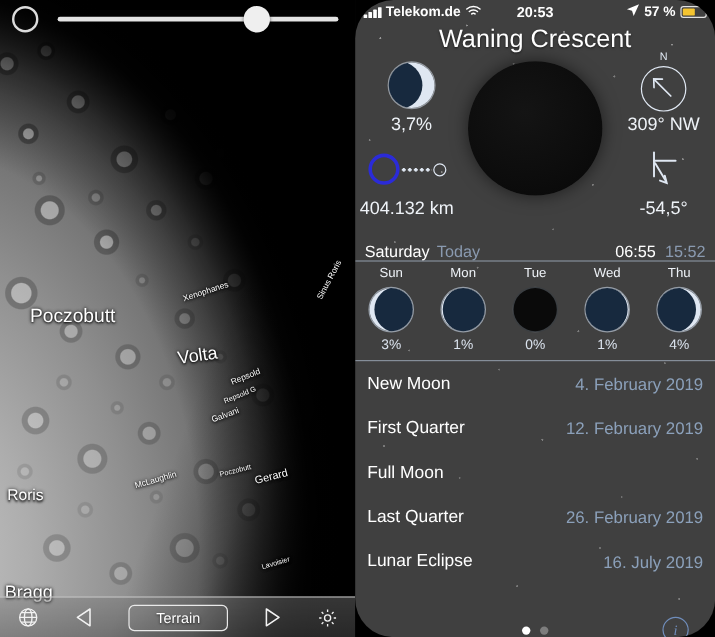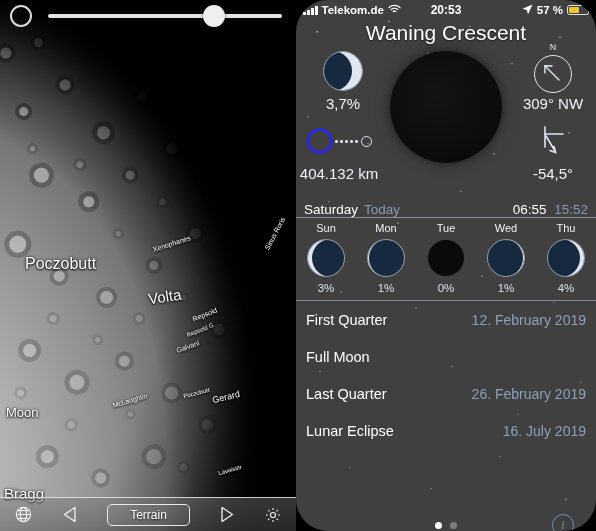--- a/index.html
+++ b/index.html
@@ -188,21 +188,21 @@
     </div>
 
     <div id="map-labels">
         <div class="map-label" style="left: 25px; top: 255px; font-size: 16px;">Poczobutt</div>
         <div class="map-label" style="left: 152px; top: 240px; font-size: 7px; transform: rotate(-18deg);">Xenophanes</div>
         <div class="map-label" style="left: 148px; top: 288px; font-size: 15px; transform: rotate(-8deg);">Volta</div>
         <div class="map-label" style="left: 257px; top: 230px; font-size: 7px; transform: rotate(-62deg);">Sinus Roris</div>
         <div class="map-label" style="left: 192px; top: 311px; font-size: 7px; transform: rotate(-22deg);">Repsold</div>
         <div class="map-label" style="left: 186px; top: 327px; font-size: 6px; transform: rotate(-22deg);">Repsold G</div>
         <div class="map-label" style="left: 176px; top: 343px; font-size: 7px; transform: rotate(-20deg);">Galvani</div>
-        <div class="map-label" style="left: 6px; top: 405px; font-size: 13px;">Moon</div>
+        <div class="map-label" style="left: 6px; top: 405px; font-size: 13px;">Roris</div>
         <div class="map-label" style="left: 4px; top: 485px; font-size: 15px;">Bragg</div>
         <div class="map-label" style="left: 112px; top: 397px; font-size: 7px; transform: rotate(-16deg);">McLaughlin</div>
         <div class="map-label" style="left: 183px; top: 390px; font-size: 6px; transform: rotate(-14deg);">Poczobutt</div>
         <div class="map-label" style="left: 212px; top: 392px; font-size: 9px; transform: rotate(-14deg);">Gerard</div>
         <div class="map-label" style="left: 218px; top: 467px; font-size: 6px; transform: rotate(-16deg);">Lavoisier</div>
       </div>
 
     <div class="top-slider">
       <div class="ts-knob"></div>
       <div class="ts-track">
@@ -368,20 +368,24 @@
             <div class="lit" style="left: 0px;"></div>
             <div class="sh" style="left: -6.3px;"></div>
           </div>
           <div class="wp">4%</div>
         </div>
       </div>
     <div class="hr"></div>
 
     <div class="events" id="events-list">
         <div class="ev">
+          <span>New Moon</span>
+          <span class="d">4. February 2019</span>
+        </div>
+        <div class="ev">
           <span>First Quarter</span>
           <span class="d">12. February 2019</span>
         </div>
         <div class="ev">
           <span>Full Moon</span>
         </div>
         <div class="ev">
           <span>Last Quarter</span>
           <span class="d">26. February 2019</span>
         </div>

